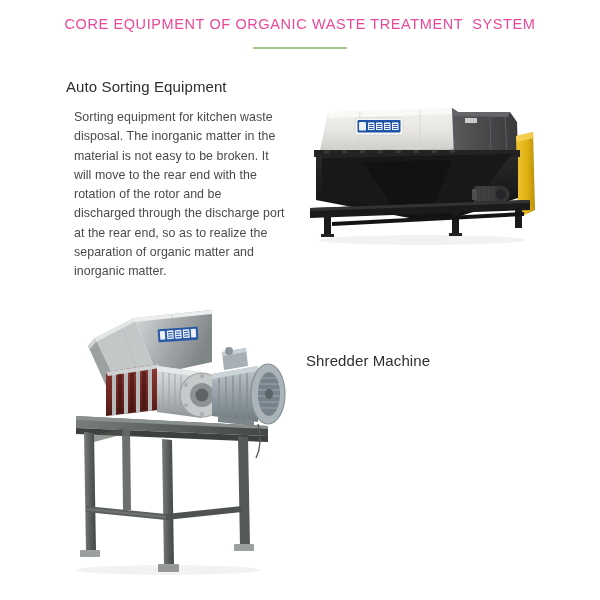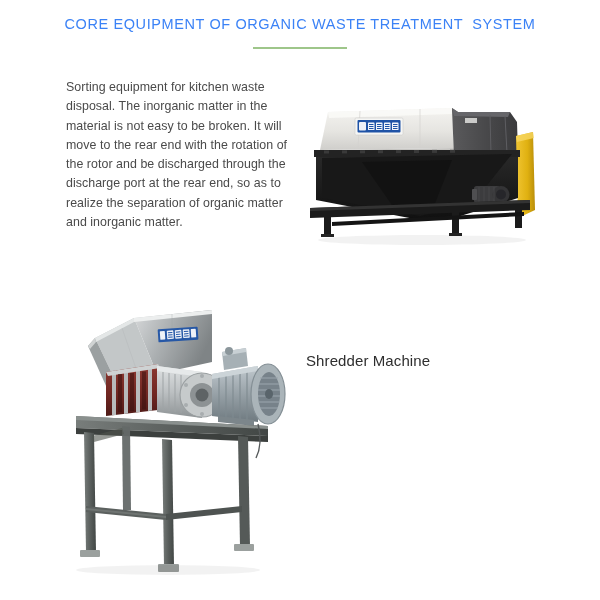--- a/index.html
+++ b/index.html
@@ -20,21 +20,21 @@
 
   
   .page-title {
     position: absolute;
     top: 16px;
     left: 0;
     width: 600px;
     text-align: center;
     font-size: 14.5px;
     letter-spacing: 0.6px;
-    color: #3b82f6;
+    color: #ec4899;
     font-weight: 400;
     white-space: pre;
   }
   .title-divider {
     position: absolute;
     top: 47px;
     left: 253px;
     width: 94px;
     height: 2px;
     background: #9ec68a;
@@ -45,21 +45,21 @@
     font-size: 15px;
     color: #2e2e2e;
     font-weight: 400;
     letter-spacing: 0.1px;
     margin: 0 0 13px 0;
   }
   .section-body {
     font-size: 12.4px;
     line-height: 19.3px;
     color: #4a4a4a;
-    margin: 0;
+    margin: 8px;
     letter-spacing: 0.05px;
     white-space: pre-line;
   }
 
   #block-sorting-text {
     position: absolute;
     left: 66px;
     top: 78px;
     width: 228px;
   }
@@ -89,20 +89,21 @@
   .figure svg { display: block; width: 100%; height: 100%; }
 </style>
 </head>
 <body>
 
 <div class="page-title">CORE EQUIPMENT OF ORGANIC WASTE TREATMENT  SYSTEM</div>
 
 <div class="title-divider"></div>
 
 <div id="block-sorting-text">
+  <h2 class="section-heading">Auto Sorting Equipment</h2>
   <p class="section-body">Sorting equipment for kitchen waste disposal. The inorganic matter in the material is not easy to be broken. It will move to the rear end with the rotation of the rotor and be discharged through the discharge port at the rear end, so as to realize the separation of organic matter and inorganic matter.</p>
 </div>
 
 <div class="figure" id="figure-sorting">
   <svg viewBox="0 0 238 176" xmlns="http://www.w3.org/2000/svg">
     <defs>
       <linearGradient id="coverGrad" x1="0" y1="0" x2="0" y2="1">
         <stop offset="0%" stop-color="#f4f3f0"></stop>
         <stop offset="55%" stop-color="#e6e5e1"></stop>
         <stop offset="100%" stop-color="#cfcecb"></stop>

